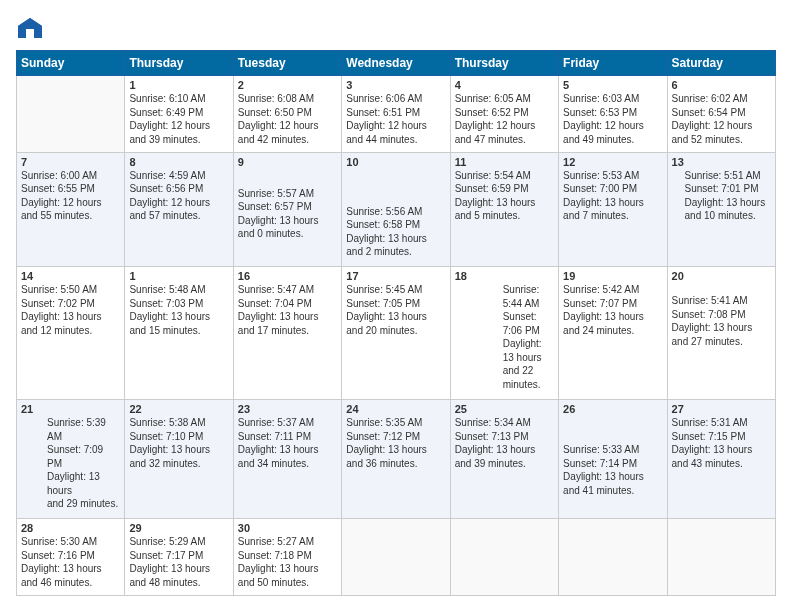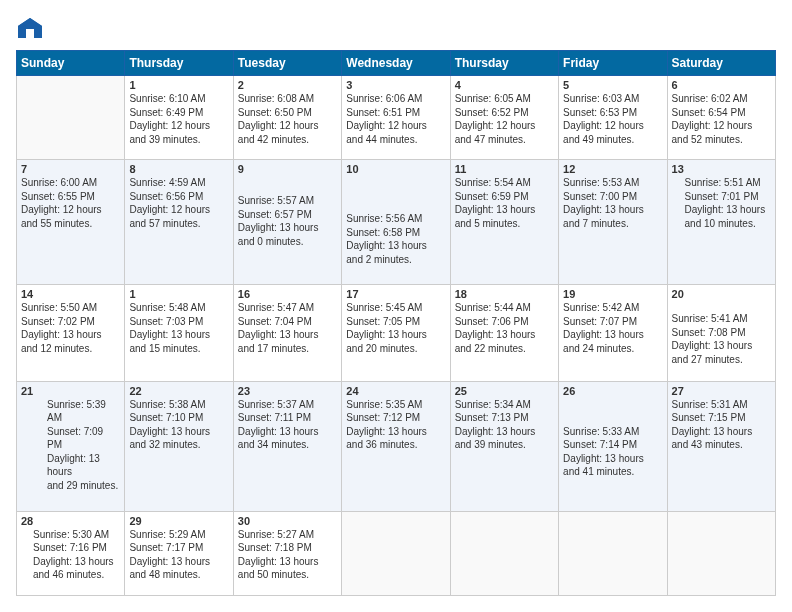--- a/index.html
+++ b/index.html
@@ -245,21 +245,21 @@
           </td>
           <td>
             <span class="day-num">17</span>
             <div class="day-info" style="white-space: pre-line;">Sunrise: 5:45 AM
 Sunset: 7:05 PM
 Daylight: 13 hours
 and 20 minutes.</div>
           </td>
           <td>
             <span class="day-num">18</span>
-            <div class="day-info" style="white-space: pre-line;">Sunrise: 5:44 AM
+            <div class="day-info" style="white-space: pre-line; margin-left: 48px;">Sunrise: 5:44 AM
 Sunset: 7:06 PM
 Daylight: 13 hours
 and 22 minutes.</div>
           </td>
           <td>
             <span class="day-num">19</span>
             <div class="day-info" style="white-space: pre-line;">Sunrise: 5:42 AM
 Sunset: 7:07 PM
 Daylight: 13 hours
 and 24 minutes.</div>
@@ -319,21 +319,21 @@
             <span class="day-num">27</span>
             <div class="day-info" style="white-space: pre-line;">Sunrise: 5:31 AM
 Sunset: 7:15 PM
 Daylight: 13 hours
 and 43 minutes.</div>
           </td>
         </tr>
         <tr>
           <td>
             <span class="day-num">28</span>
-            <div class="day-info" style="white-space: pre-line; margin-left: 12px;">Sunrise: 5:30 AM
+            <div class="day-info" style="white-space: pre-line;">Sunrise: 5:30 AM
 Sunset: 7:16 PM
 Daylight: 13 hours
 and 46 minutes.</div>
           </td>
           <td>
             <span class="day-num">29</span>
             <div class="day-info" style="white-space: pre-line;">Sunrise: 5:29 AM
 Sunset: 7:17 PM
 Daylight: 13 hours
 and 48 minutes.</div>

